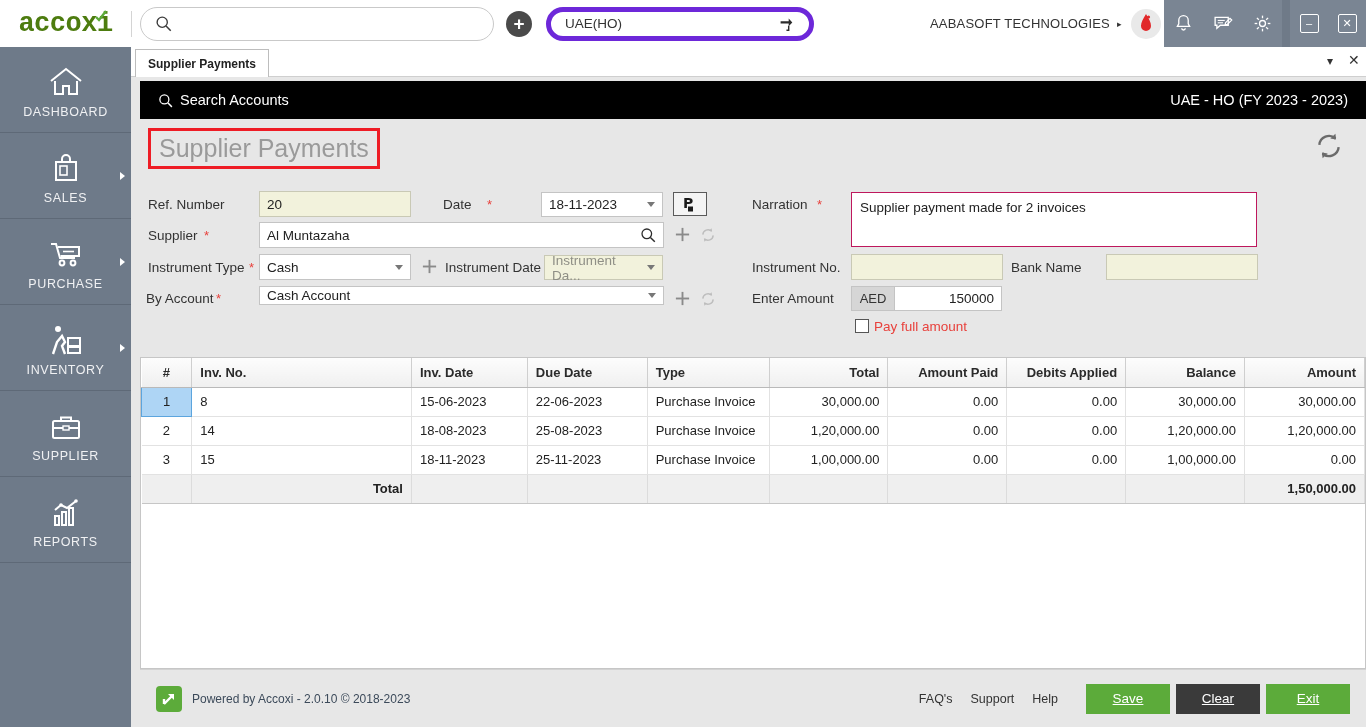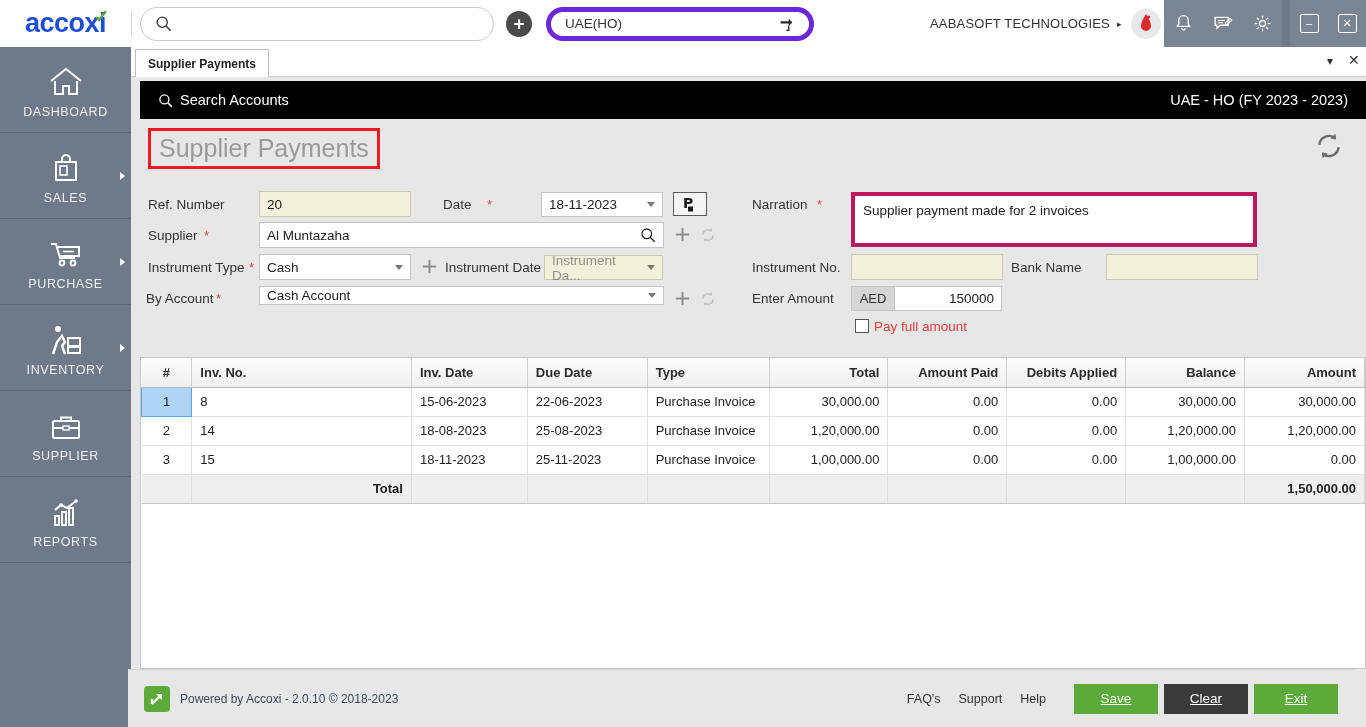--- a/index.html
+++ b/index.html
@@ -16,22 +16,22 @@
   
   .topbar {
     position: absolute; left:0; top:0; width:1366px; height:47px;
     background:#ffffff; display:flex; align-items:center;
   }
   .logo {
     width:131px; height:47px; display:flex; align-items:center;
     justify-content:center; position:relative;
   }
   .logo-text {
-    font-size:27px; font-weight:bold; color:#1d4ed8; letter-spacing:-0.5px;
-    font-family:Liberation Sans, sans-serif;
+    font-size:27px; font-weight:bold; color:#4d7c0f; letter-spacing:-0.5px;
+    font-family:Liberation Mono, monospace;
   }
   .logo-tick {
     position:absolute; right:24px; top:10px; width:12px; height:12px;
   }
   .logo-divider { width:1px; height:26px; background:#d4d4d4; margin-right:8px; }
 
   .search-box {
     width:354px; height:34px; border:1px solid #c9c9c9; border-radius:17px;
     display:flex; align-items:center; padding:0 14px; background:#fff;
   }
@@ -148,21 +148,21 @@
   .caret-down {
     width:0; height:0; border-left:4px solid transparent; border-right:4px solid transparent;
     border-top:5px solid #777; margin-left:auto;
   }
   .ico-btn { position:absolute; cursor:pointer; }
   .pbtn {
     position:absolute; width:34px; height:24px; border:1px solid #5a5a5a;
     background:#f4f4f4; display:flex; align-items:center; justify-content:center;
   }
   .narr {
-    position:absolute; border:4px solid #be185d; background:#ffffff;
+    position:absolute; border:1px solid #be185d; background:#ffffff;
     font-size:13.5px; color:#222; padding:6px 8px; line-height:1.35;
   }
   .chk-box {
     position:absolute; width:14px; height:14px; border:1px solid #555; background:#fff;
   }
   .chk-label { position:absolute; font-size:13.5px; color:#e8413c; }
   .aed-prefix {
     position:absolute; background:#d6d6d6; border:1px solid #c4c4c4;
     display:flex; align-items:center; justify-content:center;
     font-size:13px; color:#333;
@@ -194,21 +194,21 @@
   tr.sel td.c-idx { background:#aed5f5; border:1px solid #5ca5de; }
   tr.sel td.c-inv { border-left:1px solid #5ca5de; }
   tr.totals td {
     background:#efefef; font-weight:bold; border-bottom:1px solid #c6c6c6;
     border-right:1px solid #dcdcdc;
   }
   tr.totals td.lbl { text-align:right; }
 
   
   .footer {
-    position:absolute; left:128px; top:669px; width:1226px; height:58px;
+    position:absolute; left:140px; top:669px; width:1226px; height:58px;
     background:#e7e7e7; display:flex; align-items:center; padding:0 16px;
     border-top:1px solid #d2d2d2;
   }
   .foot-logo {
     width:26px; height:26px; background:#5cab3a; border-radius:4px;
     display:flex; align-items:center; justify-content:center; margin-right:10px;
   }
   .foot-text { font-size:12px; color:#3c4a5a; }
   .foot-links { margin-left:auto; display:flex; align-items:center; gap:18px; margin-right:22px; }
   .foot-link { font-size:12.5px; color:#333; }

